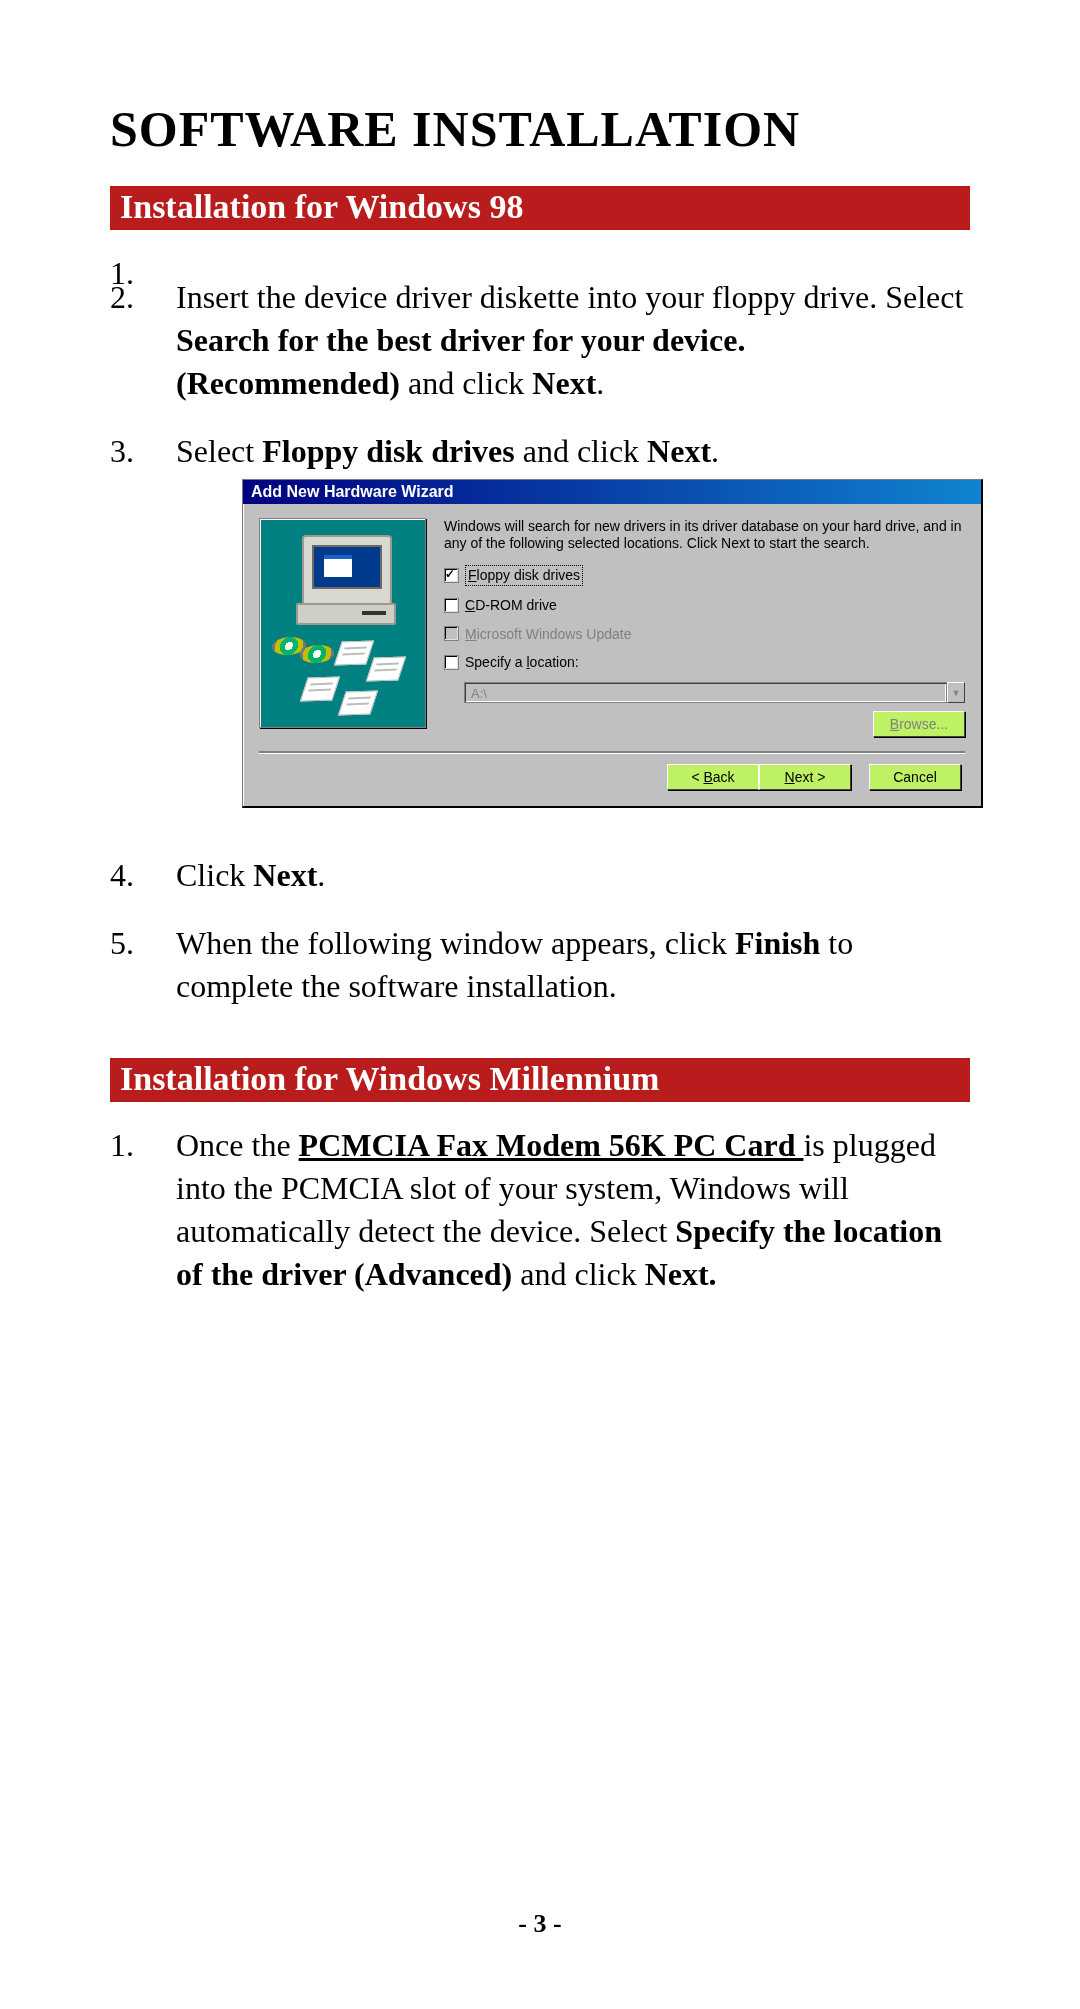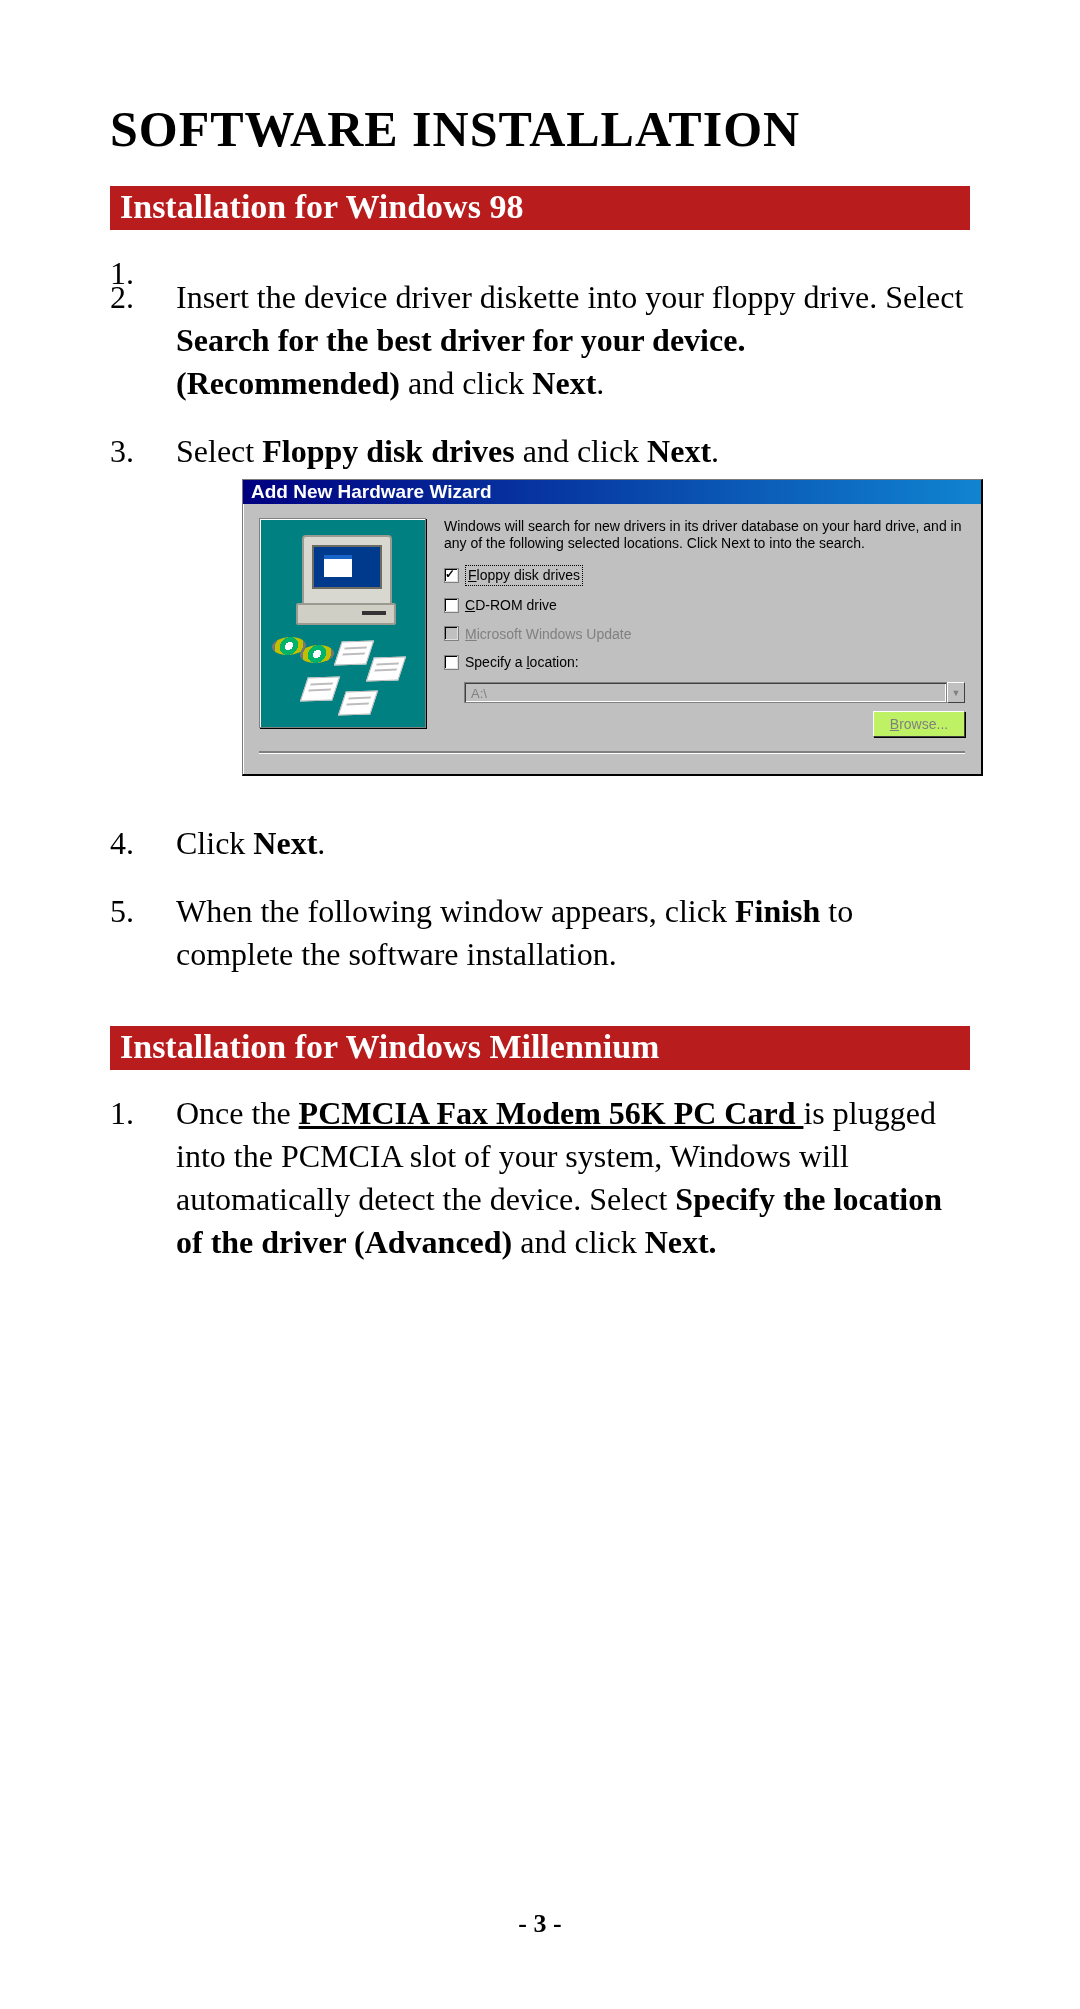--- a/index.html
+++ b/index.html
@@ -80,21 +80,21 @@
     border-bottom: 2px solid #000;
     background: #c0c0c0;
     box-shadow: inset 1px 1px 0 #fff;
   }
   .wiz-title {
     height: 24px;
     line-height: 24px;
     padding: 0 8px;
     color: #fff;
     font-weight: bold;
-    font-size: 19px;
+    font-size: 16px;
     background: linear-gradient(90deg, #000080 0%, #1084d0 100%);
   }
   .wiz-body {
     padding: 14px 16px 10px 16px;
   }
   .wiz-main {
     display: flex;
     gap: 18px;
   }
   .wiz-graphic {
@@ -290,21 +290,21 @@
                     <div class="g-slot"></div>
                   </div>
                 <div class="g-disc g-d1"></div>
                 <div class="g-disc g-d2"></div>
                 <div class="g-doc g-p1"></div>
                 <div class="g-doc g-p2"></div>
                 <div class="g-doc g-p3"></div>
                 <div class="g-doc g-p4"></div>
               </div>
               <div class="wiz-right">
-                <div class="wiz-instr">Windows will search for new drivers in its driver database on your hard drive, and in any of the following selected locations. Click Next to into the search.</div>
+                <div class="wiz-instr">Windows will search for new drivers in its driver database on your hard drive, and in any of the following selected locations. Click Next to start the search.</div>
 
                 <div class="wiz-check">
                   <div class="cb checked"></div>
                   <span class="focus-box"><span class="mn">F</span><span>loppy disk drives</span></span>
                 </div>
 
                 <div class="wiz-check">
                   <div class="cb"></div>
                   <span><span class="mn">C</span><span>D-ROM drive</span></span>
                 </div>
@@ -325,20 +325,27 @@
                 </div>
 
                 <div class="wiz-browse-row">
                   <div class="w98btn disabled"><span class="mn">B</span><span>rowse...</span></div>
                 </div>
               </div>
             </div>
 
             <div class="wiz-sep"></div>
 
+            <div class="wiz-footer">
+              <div class="pair">
+                <div class="w98btn"><span>&lt; </span><span class="mn">B</span><span>ack</span></div>
+                <div class="w98btn"><span class="mn">N</span><span>ext &gt;</span></div>
+              </div>
+              <div class="w98btn">Cancel</div>
+            </div>
           </div>
         </div>
       </div>
     </li>
 
     <li>
       <span class="num"></span>
       <span>Click </span><span class="b">Next</span><span>.</span>
     </li>
 

